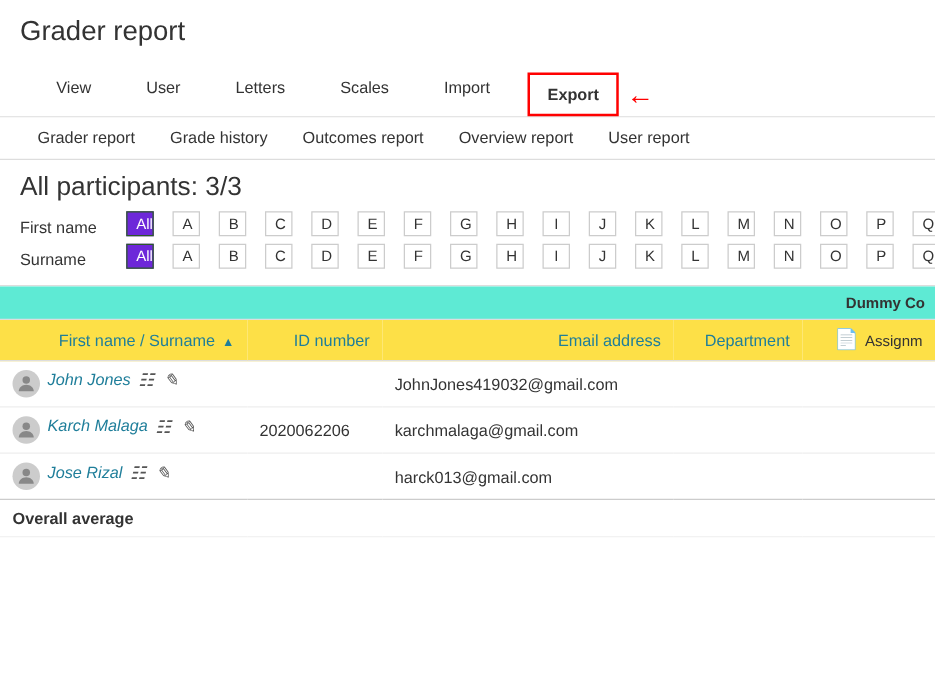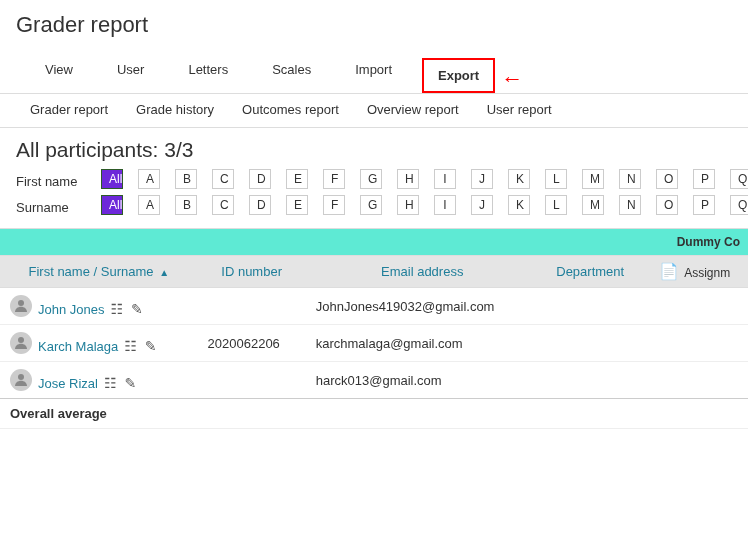--- a/index.html
+++ b/index.html
@@ -28,24 +28,24 @@
 
     
     .table-container { margin-top: 10px; border-top: 1px solid #ddd; overflow: hidden; }
 
     
     .dummy-header-row { display: flex; justify-content: flex-end; padding: 4px 0; border-bottom: 1px solid #ddd; background: #5eead4; }
     .dummy-col-header { font-weight: bold; font-size: 12px; padding: 2px 8px; text-align: right; min-width: 120px; color: #333; }
 
     
     table { width: 100%; border-collapse: collapse; font-size: 13px; }
-    thead tr th { padding: 6px 10px; text-align: center; color: #1f7e9a; font-weight: normal; border-bottom: 1px solid #ddd; background: #e5e5e5; white-space: nowrap; }
+    thead tr th { padding: 6px 10px; text-align: right; color: #1f7e9a; font-weight: normal; border-bottom: 1px solid #ddd; background: #fde047; white-space: nowrap; }
     tbody tr { border-bottom: 1px solid #eee; }
     tbody tr td { padding: 7px 10px; vertical-align: middle; }
-    .name-col { display: flex; align-items: flex-end; gap: 6px; }
+    .name-col { display: flex; align-items: flex-start; gap: 6px; font-style: italic; }
     .avatar { width: 22px; height: 22px; border-radius: 50%; background: #ccc; display: flex; align-items: center; justify-content: center; overflow: hidden; flex-shrink: 0; }
     .avatar svg { width: 18px; height: 18px; }
     .user-name { color: #1f7e9a; }
     .icon-btn { cursor: pointer; color: #555; font-size: 14px; display: inline-block; margin-right: 2px; }
     .overall-avg-row td { font-weight: bold; text-align: left; padding: 7px 10px; border-top: 1px solid #ccc; }
     .sort-arrow { font-size: 10px; margin-left: 2px; }
 
     .top-nav-arrow-container { display: flex; align-items: center; margin-top: 12px; }
   </style>
 </head>

